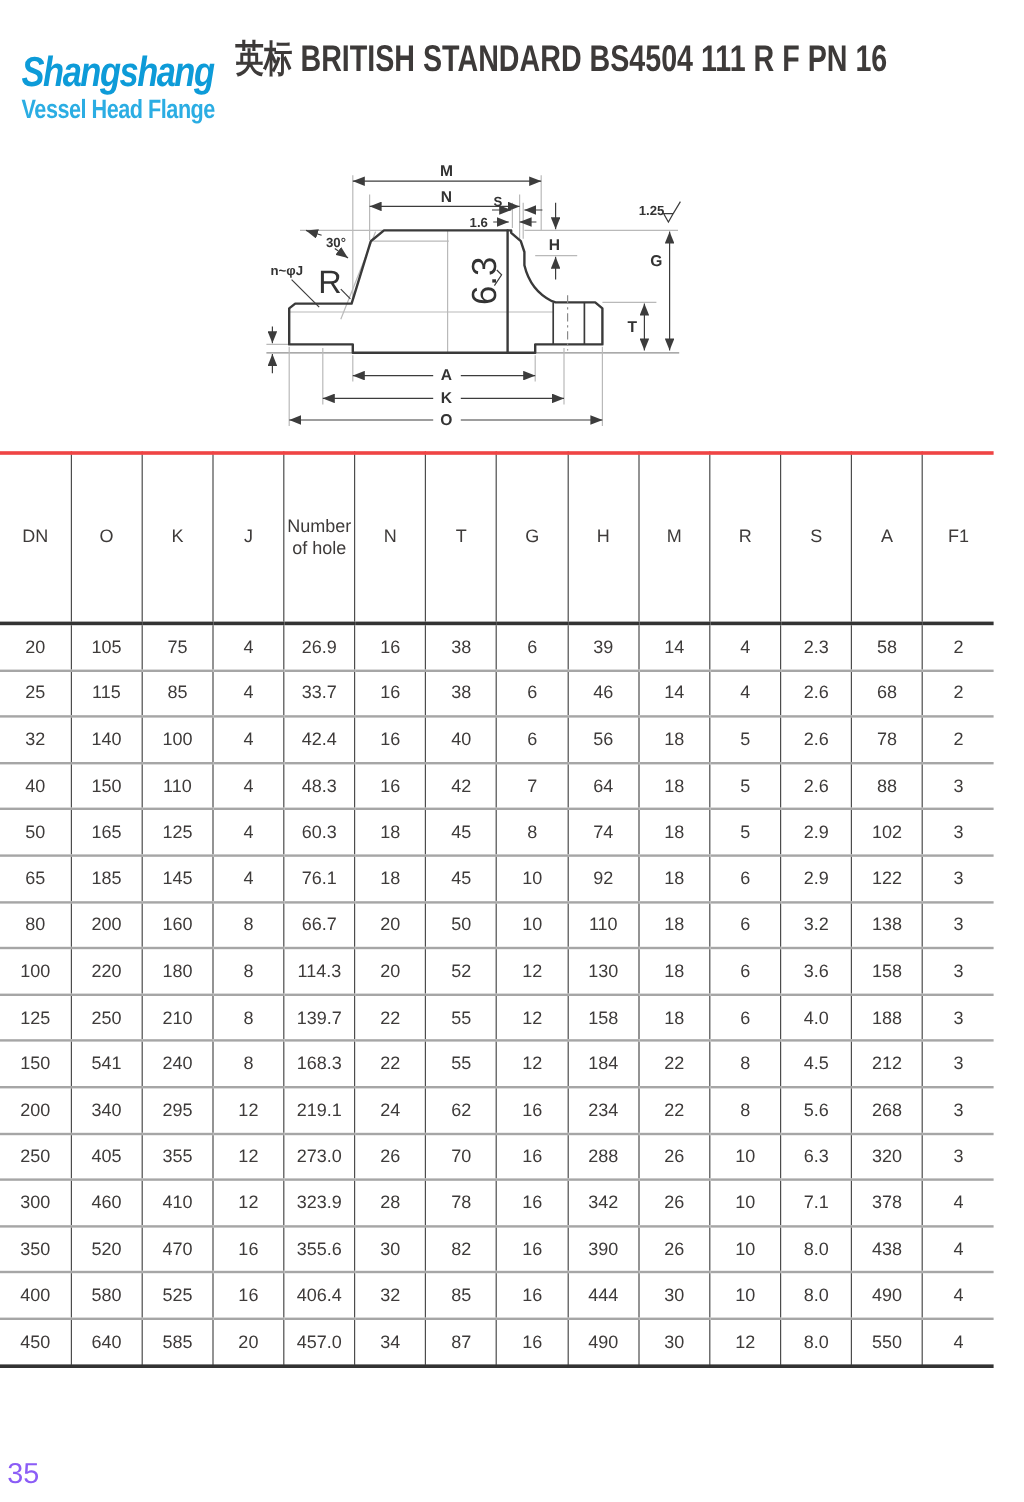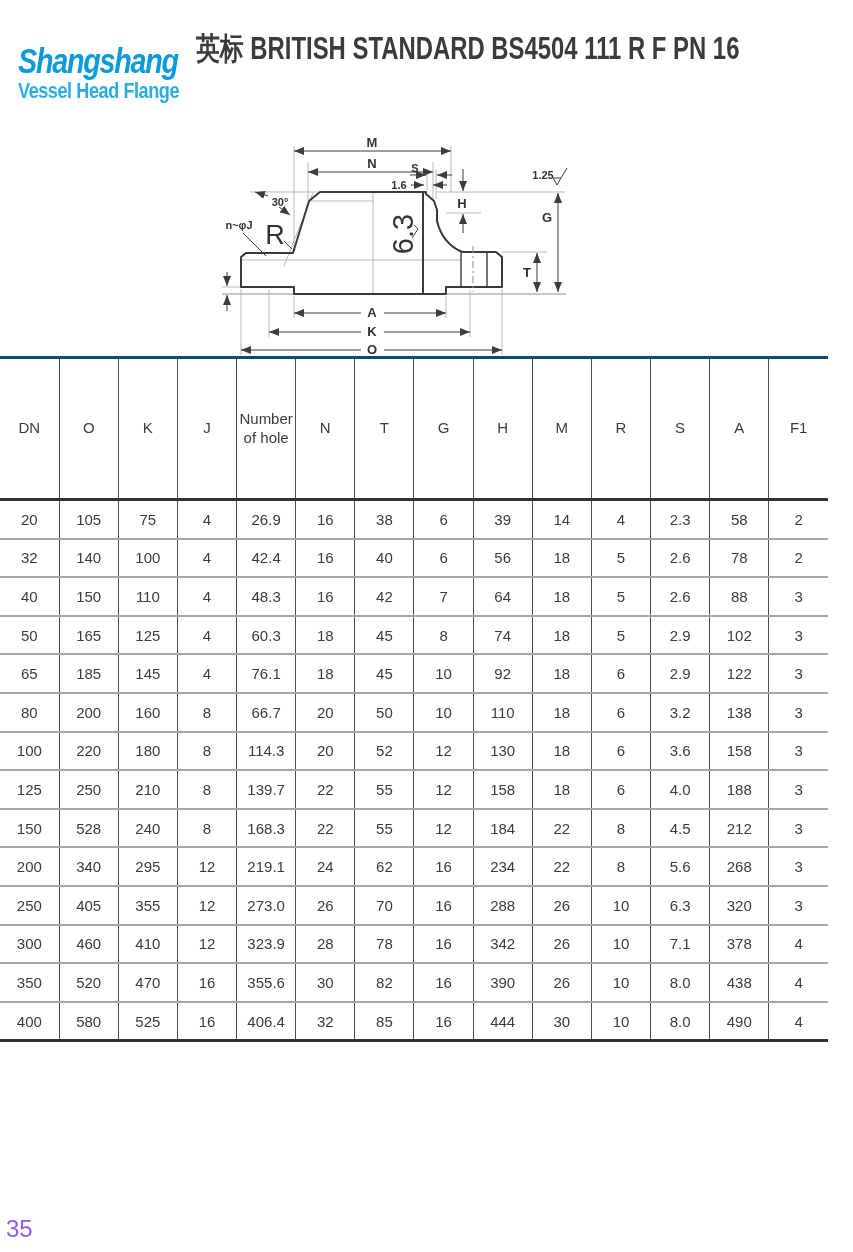--- a/index.html
+++ b/index.html
@@ -22,22 +22,22 @@
   .constr{stroke:#b9b9b9;stroke-width:1;fill:none;}
   .base{stroke:#8e8e8e;stroke-width:1;fill:none;}
   .dim{stroke:#3c3c3c;stroke-width:1;fill:none;}
   .dash{stroke:#8a8a8a;stroke-width:1;fill:none;stroke-dasharray:7 3 2 3;}
   .lbl{font-family:"Liberation Sans",sans-serif;font-size:13px;font-weight:bold;fill:#333;text-anchor:middle;}
   .lbl-sm{font-size:11px;}
   .lbl-R{font-size:27px;font-weight:500;}
   .lbl-rough{font-size:29px;font-weight:500;}
 
   
-  table.spec{position:absolute;left:0;top:356px;width:828px;border-collapse:collapse;table-layout:fixed;
-             border-top:3px solid #0c4a6e;border-bottom:3px solid #333;}
+  table.spec{position:absolute;left:0;top:376px;width:828px;border-collapse:collapse;table-layout:fixed;
+             border-top:3px solid #ef4444;border-bottom:3px solid #333;}
   table.spec th,table.spec td{font-family:"Liberation Sans",sans-serif;color:#3e3b3a;text-align:center;
              vertical-align:middle;padding:0;font-weight:normal;}
   table.spec th{font-size:15px;height:139px;border-bottom:3px solid #333;line-height:1.25;}
   table.spec td{font-size:15px;height:36.6px;}
   table.spec th + th, table.spec td + td{border-left:1px solid #4d4d4d;}
   table.spec tbody tr + tr td{border-top:2px solid #a6a6a6;}
 
   .pagenum{position:absolute;left:6px;top:1215px;font-size:24px;color:#8b5cf6;}
 </style>
 </head>
@@ -187,20 +187,36 @@
           <td>38</td>
           <td>6</td>
           <td>39</td>
           <td>14</td>
           <td>4</td>
           <td>2.3</td>
           <td>58</td>
           <td>2</td>
         </tr>
         <tr>
+          <td>25</td>
+          <td>115</td>
+          <td>85</td>
+          <td>4</td>
+          <td>33.7</td>
+          <td>16</td>
+          <td>38</td>
+          <td>6</td>
+          <td>46</td>
+          <td>14</td>
+          <td>4</td>
+          <td>2.6</td>
+          <td>68</td>
+          <td>2</td>
+        </tr>
+        <tr>
           <td>32</td>
           <td>140</td>
           <td>100</td>
           <td>4</td>
           <td>42.4</td>
           <td>16</td>
           <td>40</td>
           <td>6</td>
           <td>56</td>
           <td>18</td>
@@ -300,21 +316,21 @@
           <td>12</td>
           <td>158</td>
           <td>18</td>
           <td>6</td>
           <td>4.0</td>
           <td>188</td>
           <td>3</td>
         </tr>
         <tr>
           <td>150</td>
-          <td>528</td>
+          <td>541</td>
           <td>240</td>
           <td>8</td>
           <td>168.3</td>
           <td>22</td>
           <td>55</td>
           <td>12</td>
           <td>184</td>
           <td>22</td>
           <td>8</td>
           <td>4.5</td>
@@ -394,18 +410,34 @@
           <td>32</td>
           <td>85</td>
           <td>16</td>
           <td>444</td>
           <td>30</td>
           <td>10</td>
           <td>8.0</td>
           <td>490</td>
           <td>4</td>
         </tr>
+        <tr>
+          <td>450</td>
+          <td>640</td>
+          <td>585</td>
+          <td>20</td>
+          <td>457.0</td>
+          <td>34</td>
+          <td>87</td>
+          <td>16</td>
+          <td>490</td>
+          <td>30</td>
+          <td>12</td>
+          <td>8.0</td>
+          <td>550</td>
+          <td>4</td>
+        </tr>
       </tbody>
   </table>
 
   <div class="pagenum">35</div>
 
 </div>
 
 </body></html>

